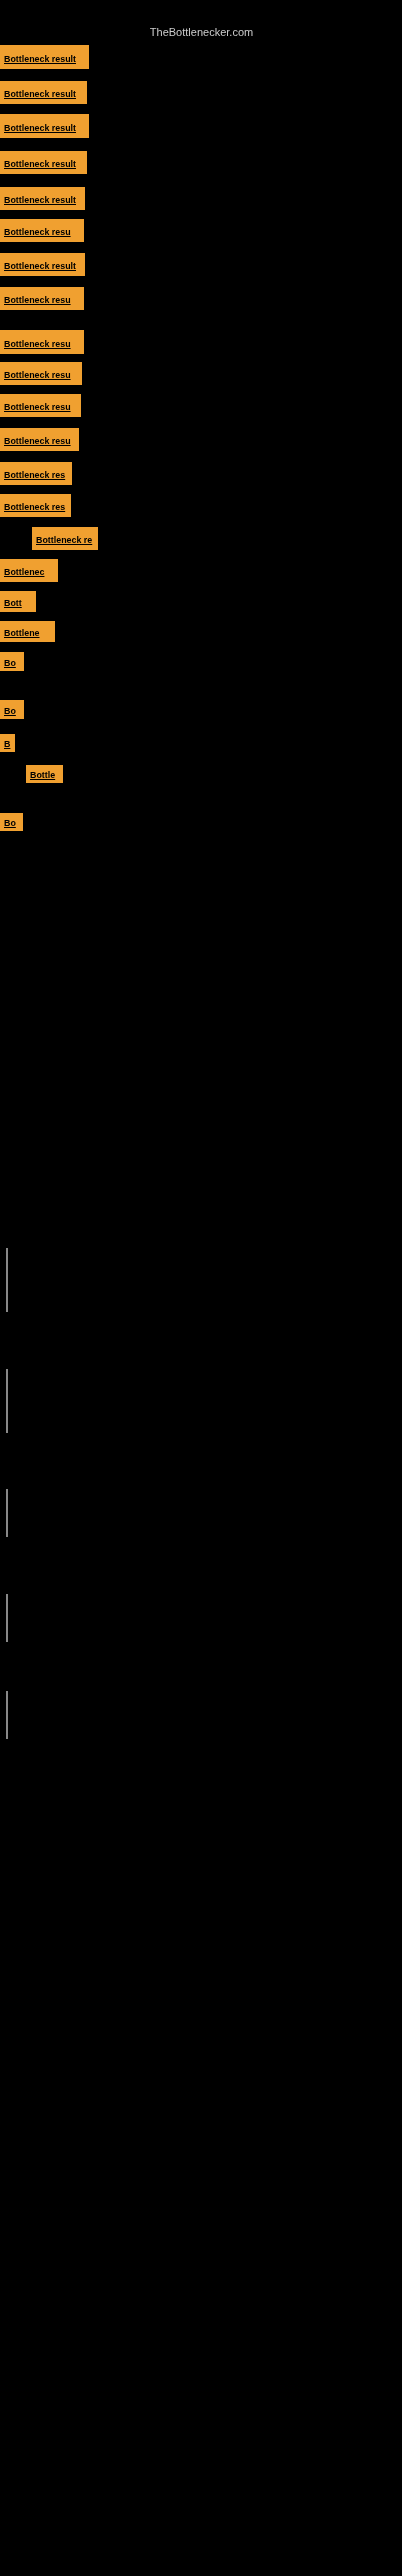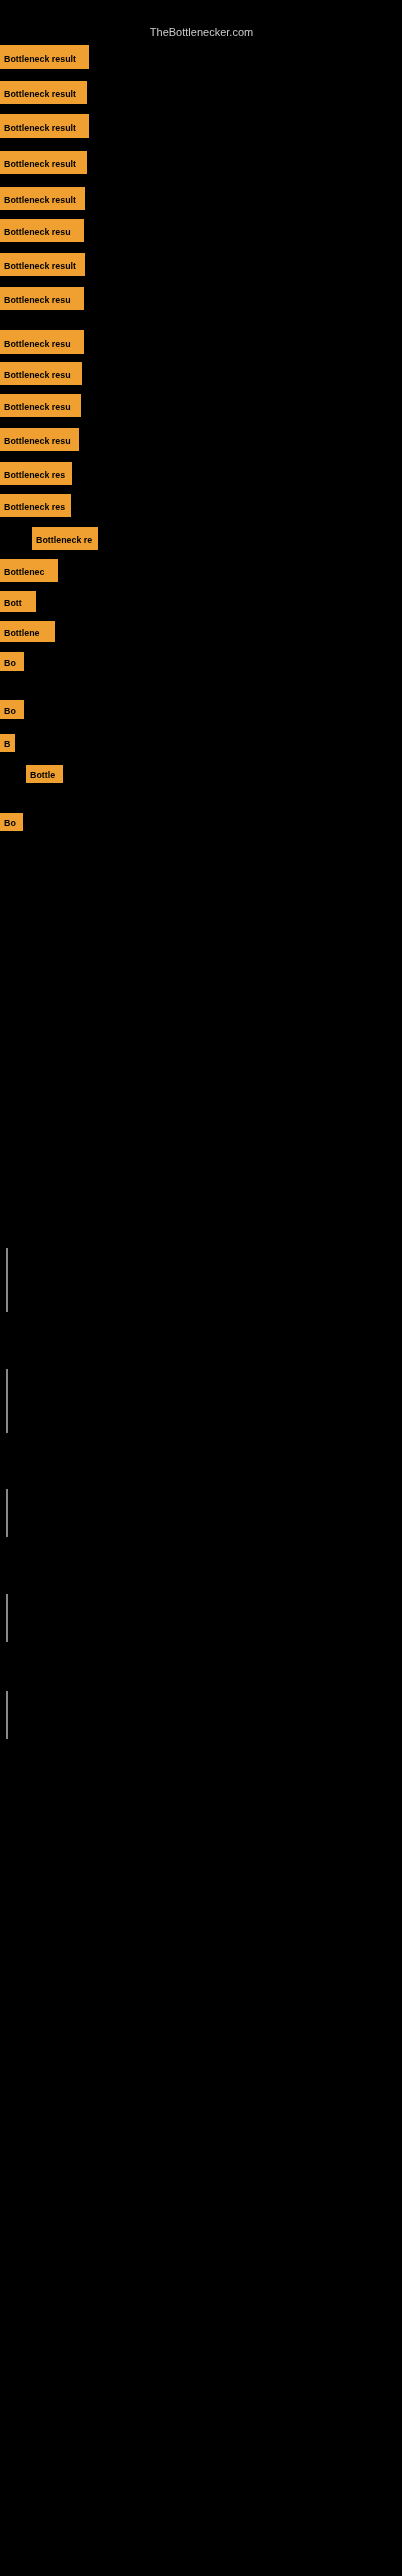--- a/index.html
+++ b/index.html
@@ -29,20 +29,21 @@
 
     .bottleneck-badge {
       position: absolute;
       background-color: #f0a030;
       color: #000000;
       font-size: 8.9px;
       font-weight: bold;
       padding: 1.6px 4px;
       white-space: nowrap;
       overflow: hidden;
+      text-decoration: underline;
     }
 
     .vertical-line {
       position: absolute;
       width: 1.6px;
       background-color: #888888;
     }
   </style>
 </head>
 <body>

